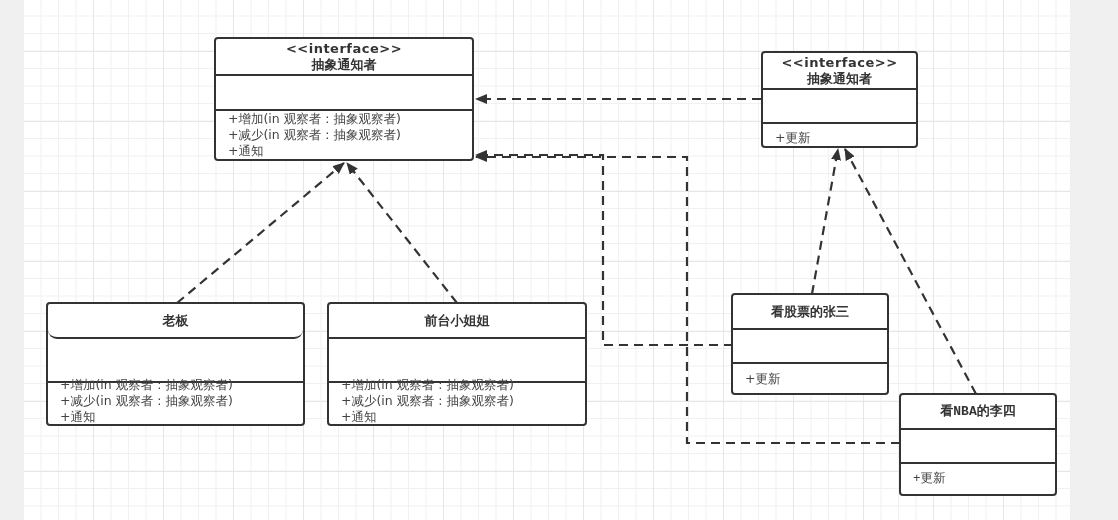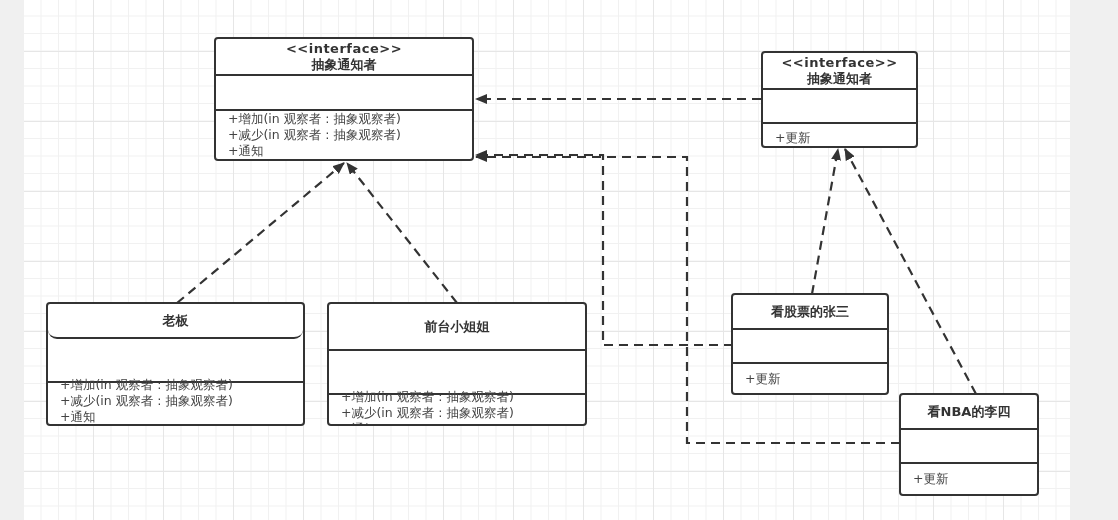--- a/index.html
+++ b/index.html
@@ -87,42 +87,42 @@
   </div>
   <div class="attrs" style="height:44px;"></div>
   <div class="ops" style="margin-top:-6px;">
     <div>+增加(in 观察者 : 抽象观察者)</div>
     <div>+减少(in 观察者 : 抽象观察者)</div>
     <div>+通知</div>
   </div>
 </div>
 
 <div class="uml" style="left:327px;top:302px;width:260px;height:124px;">
-  <div class="head" style="height:47px;">
+  <div class="head" style="height:35px;">
     <span>前台小姐姐</span>
   </div>
   <div class="attrs" style="height:44px;"></div>
   <div class="ops" style="margin-top:-6px;">
     <div>+增加(in 观察者 : 抽象观察者)</div>
     <div>+减少(in 观察者 : 抽象观察者)</div>
     <div>+通知</div>
   </div>
 </div>
 
 <div class="uml" style="left:731px;top:293px;width:158px;height:102px;">
   <div class="head" style="height:35px;font-family:Liberation Serif, serif;">
     <span>看股票的张三</span>
   </div>
   <div class="attrs" style="height:34px;"></div>
   <div class="ops" style="padding-top:7px;">
     <div>+更新</div>
   </div>
 </div>
 
-<div class="uml" style="left:899px;top:393px;width:140px;height:103px;">
+<div class="uml" style="left:899px;top:393px;width:158px;height:103px;font-family:Liberation Mono, monospace;">
   <div class="head" style="height:35px;">
     <span>看NBA的李四</span>
   </div>
   <div class="attrs" style="height:34px;"></div>
   <div class="ops" style="padding-top:7px;">
     <div>+更新</div>
   </div>
 </div>
 
 </body></html>

